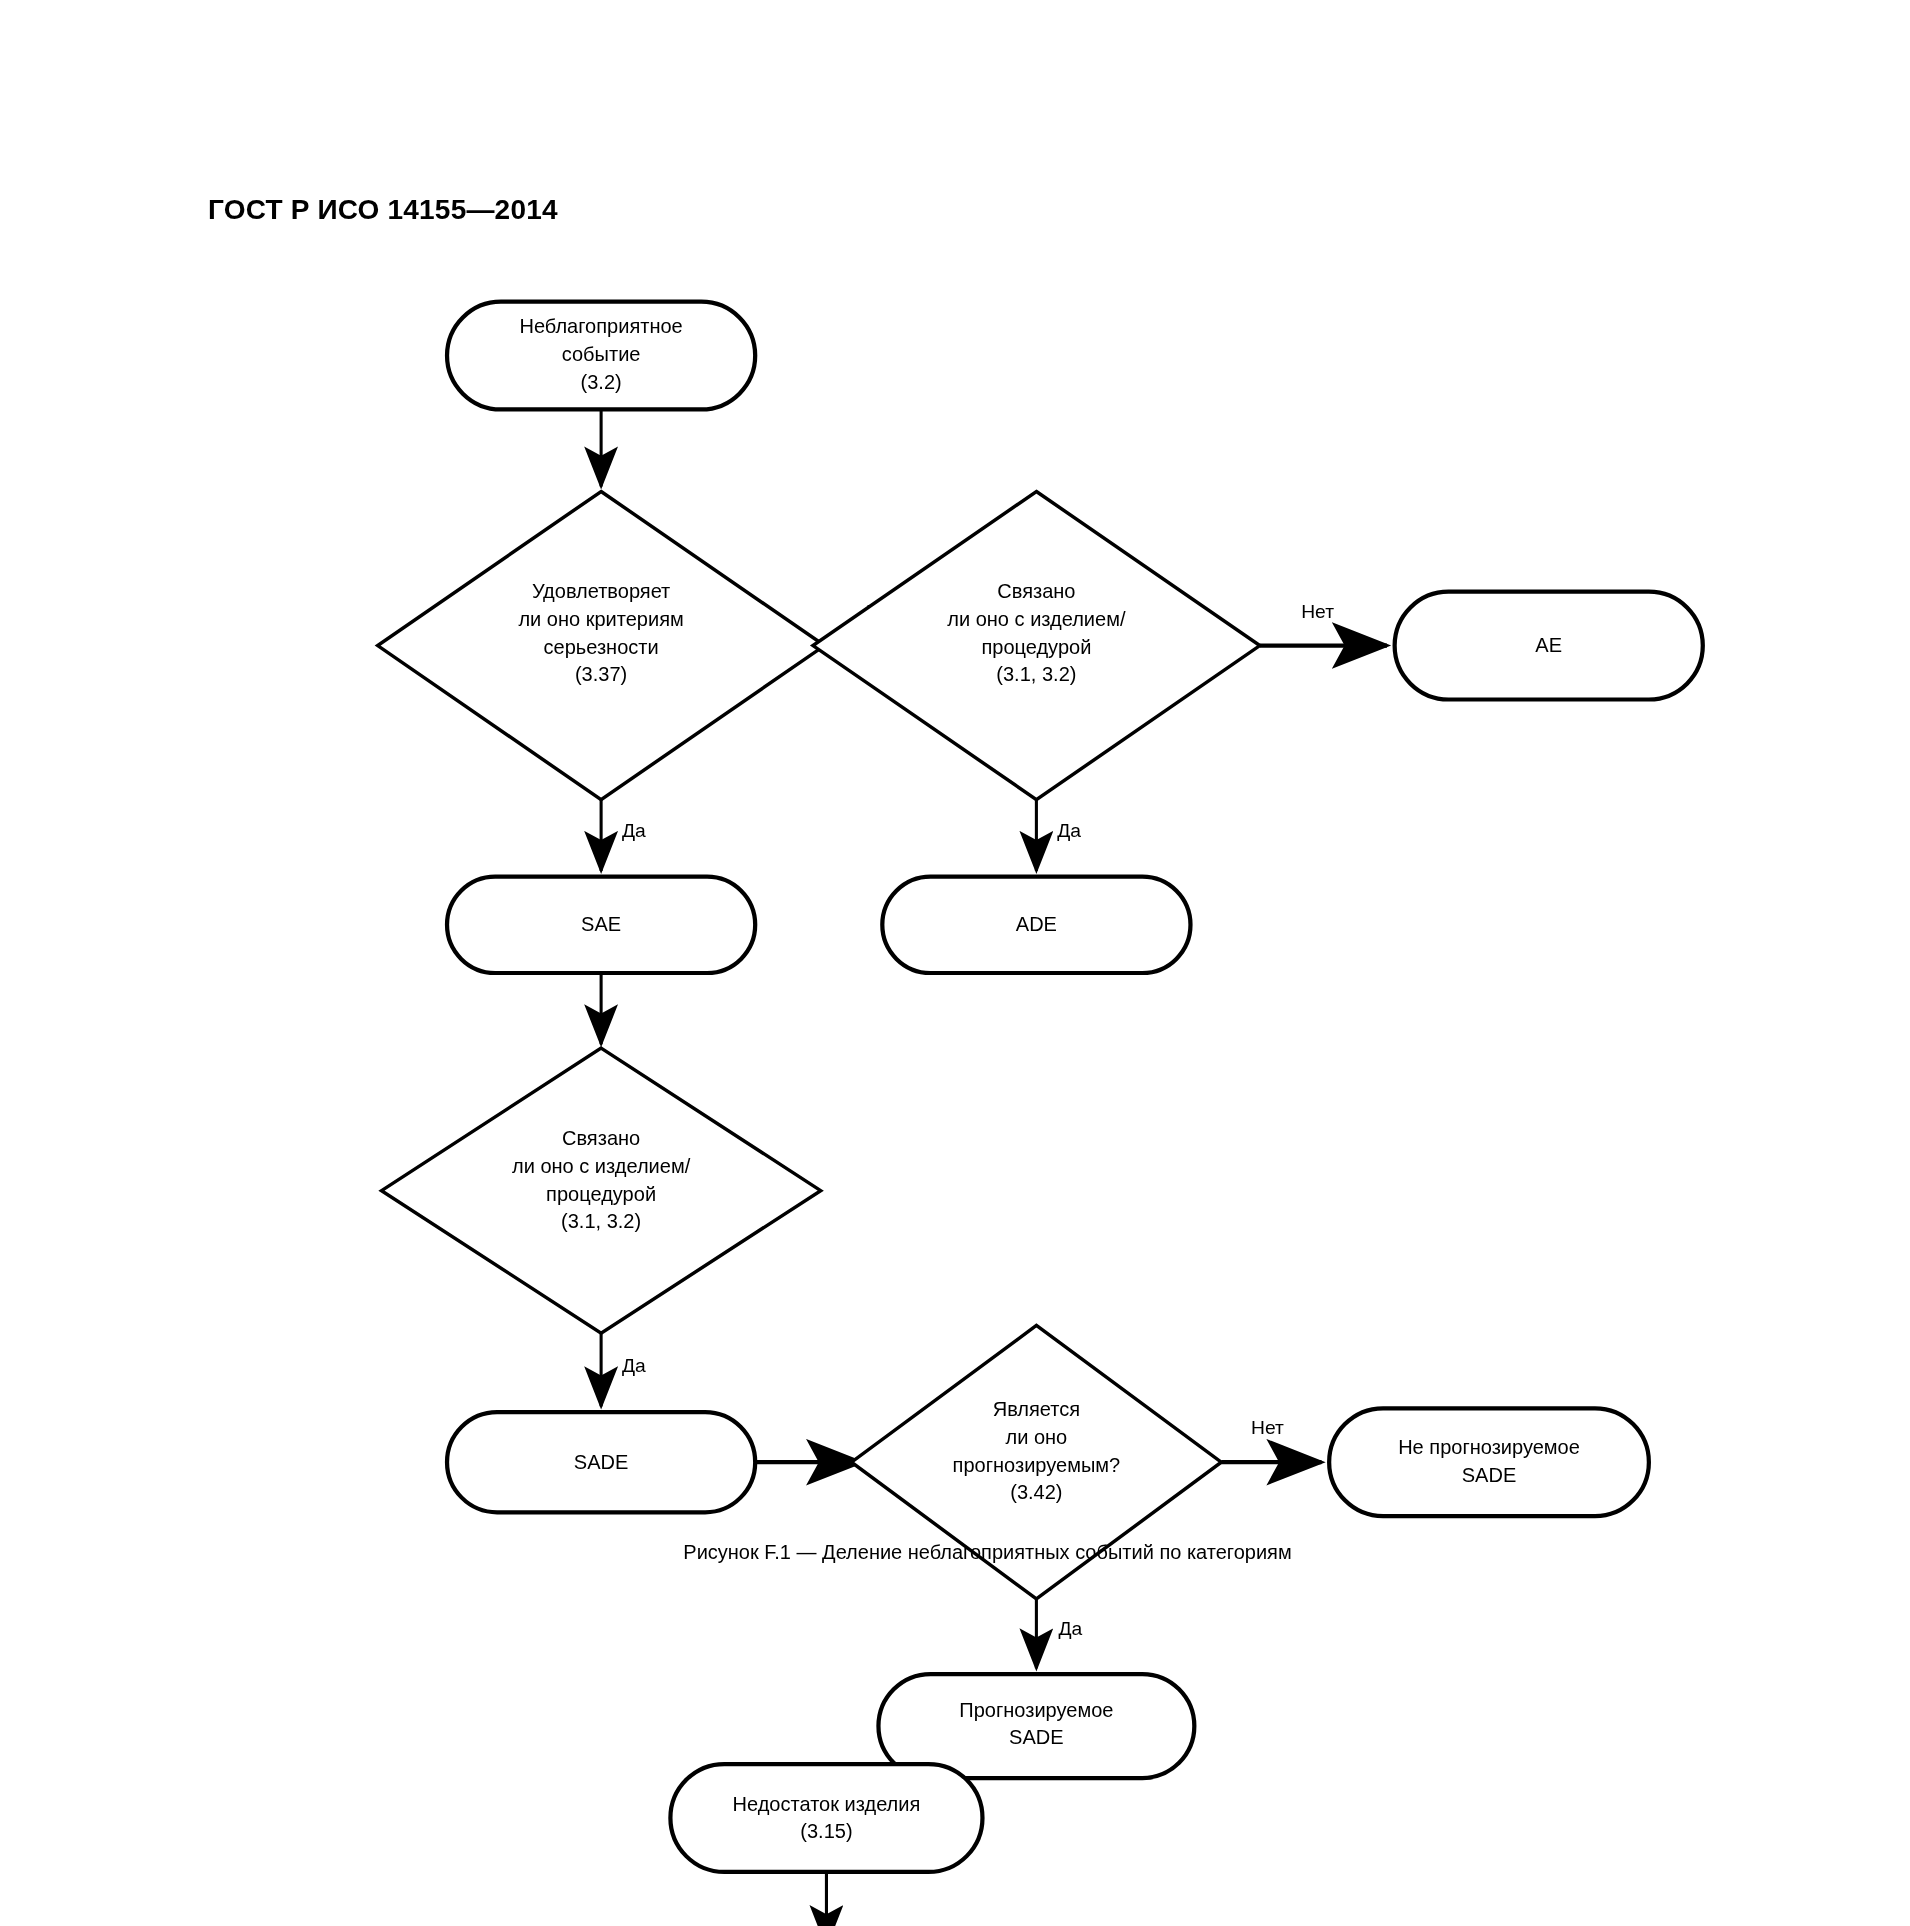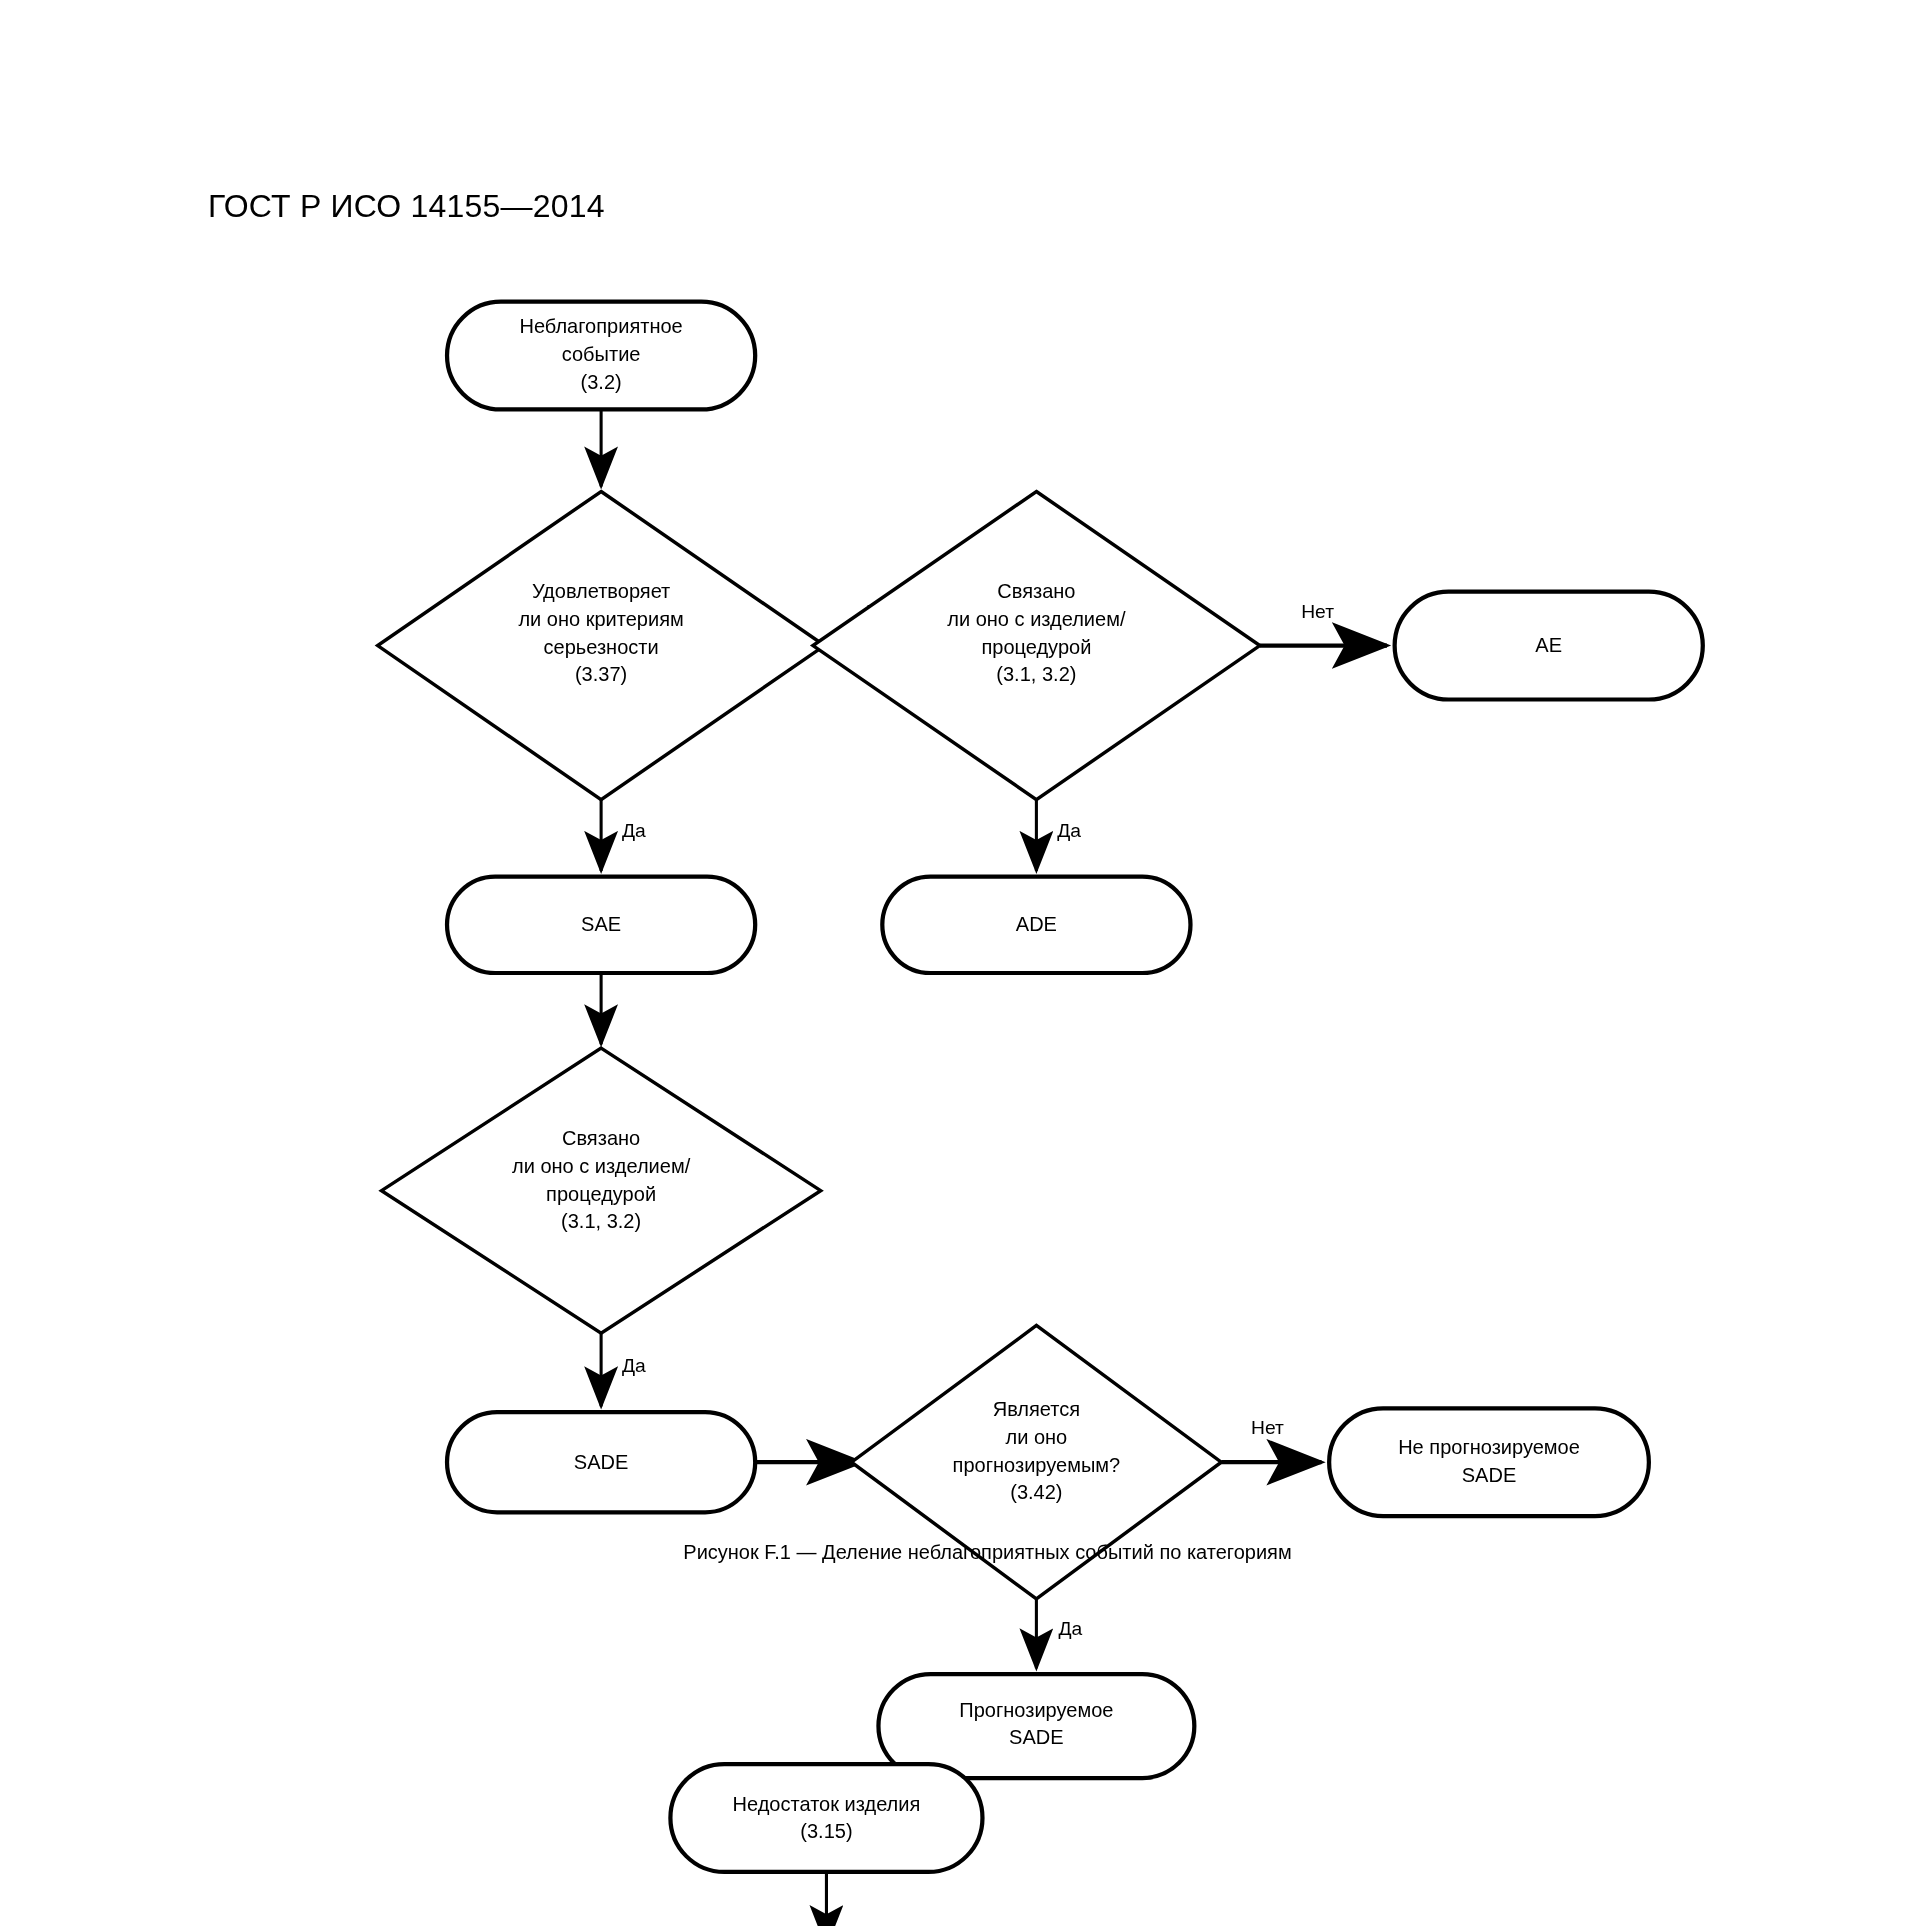--- a/index.html
+++ b/index.html
@@ -16,23 +16,23 @@
     overflow: hidden;
   }
   .page {
     position: absolute;
     inset: 0;
     background: #ffffff;
   }
   .doc-header {
     position: absolute;
     left: 208px;
-    top: 188px;
-    font-size: 32px;
-    font-weight: normal;
+    top: 194px;
+    font-size: 28px;
+    font-weight: bold;
     letter-spacing: 0.2px;
     white-space: nowrap;
   }
   .figure-caption {
     position: absolute;
     width: 100%;
     text-align: center;
     font-size: 20px;
     white-space: nowrap;
   }

